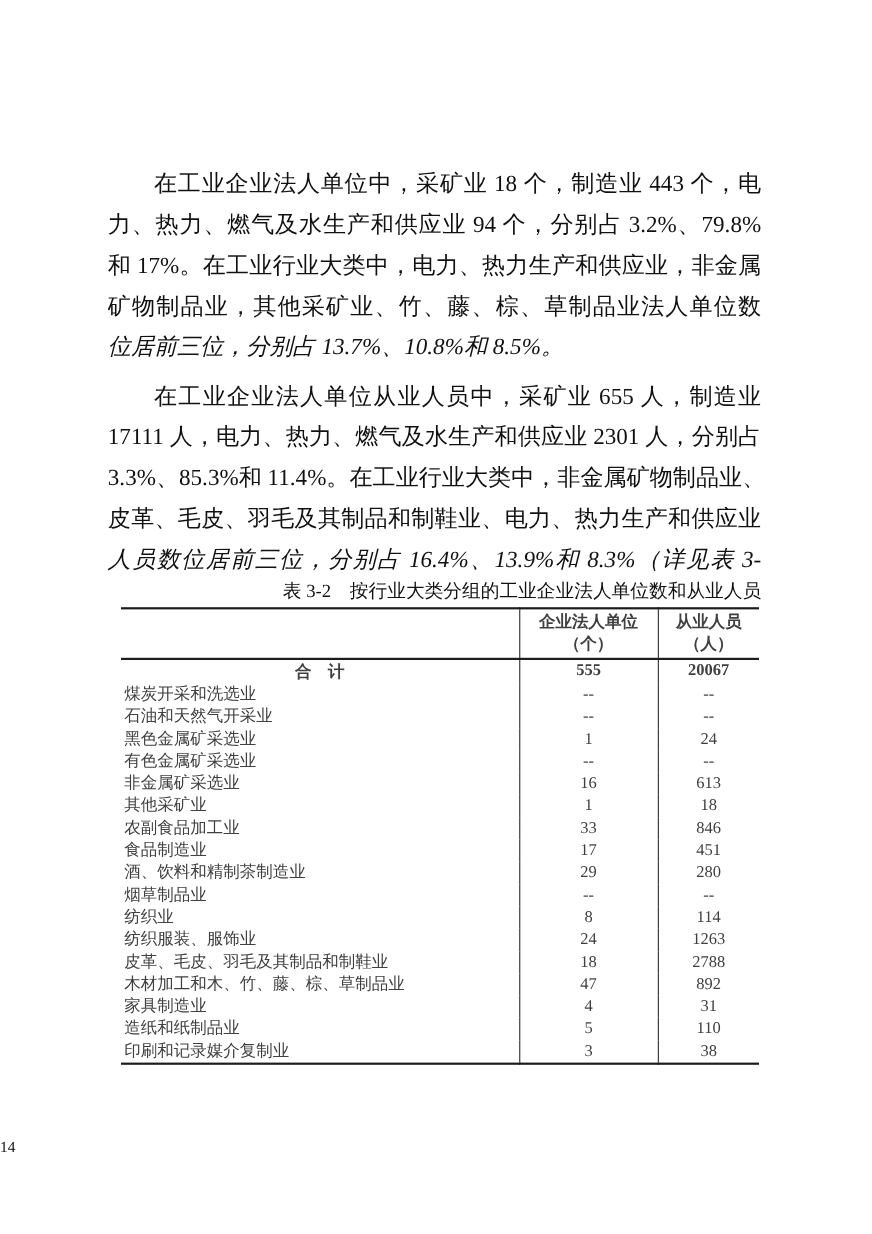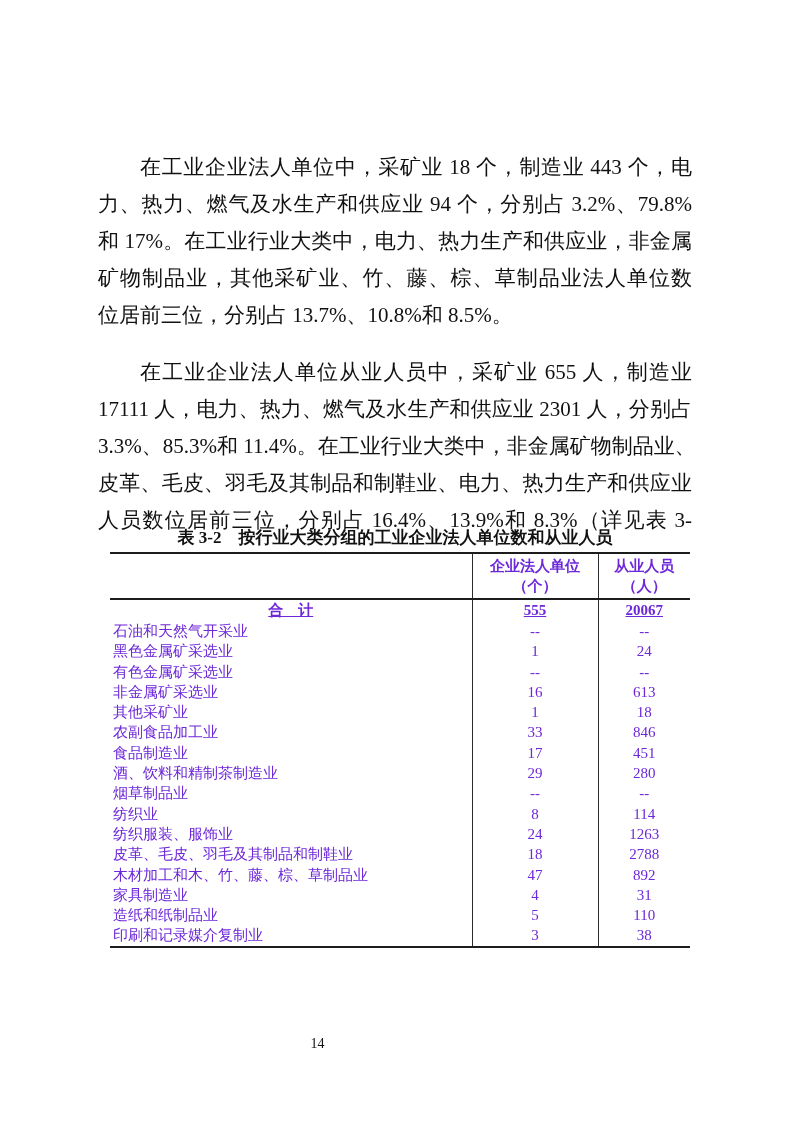--- a/index.html
+++ b/index.html
@@ -19,79 +19,78 @@
   }
 
   
   .textblock {
     position: absolute;
     left: 98px;
     top: 149px;
     width: 594px;
   }
   .para { margin: 0; }
-  .para + .para { margin-top: 20px; }
+  .para + .para { margin-top: 8px; }
   .para .line {
     font-size: 21px;
     line-height: 37px;
     height: 37px;
     overflow: hidden;
     text-align: justify;
     text-align-last: justify;
     white-space: nowrap;
   }
   .para .line:first-child { text-indent: 2em; }
-  .para .line:last-child  { text-align-last: left; white-space: normal; }
+  .para .line:last-child  { text-align-last: left; white-space: normal; font-style: italic; }
 
   
   .table-title {
     position: absolute;
     left: 98px;
     top: 527px;
     width: 594px;
-    text-align: center;
+    text-align: right;
     font-size: 17px;
-    font-weight: bold;
+    font-weight: normal;
     line-height: 22px;
   }
 
   
   table.stat {
     position: absolute;
     left: 110px;
     top: 552px;
     width: 580px;
     border-collapse: collapse;
     table-layout: fixed;
     border-top: 2.5px solid #1c1c1c;
     border-bottom: 2.5px solid #1c1c1c;
     font-size: 15px;
-    color: #6d28d9;
+    color: #404040;
   }
   table.stat thead tr { border-bottom: 2px solid #1c1c1c; }
   table.stat th, table.stat td {
     padding: 0;
     vertical-align: middle;
     font-weight: normal;
   }
   table.stat .c2, table.stat .c3 { border-left: 1.5px solid #2b2b2b; text-align: center; }
   table.stat .c1 { text-align: left; padding-left: 3px; }
   table.stat thead th { height: 44px; font-weight: bold; }
   table.stat thead .hline { line-height: 20px; }
-  table.stat tr.total-row td { font-weight: bold; height: 21px; text-decoration: underline; }
+  table.stat tr.total-row td { font-weight: bold; height: 21px; }
   table.stat tr.total-row td.c1 { text-align: center; padding-left: 0; }
   table.stat tbody.rows td { height: 20.3px; line-height: 20.3px; }
 
   
   .page-number {
     position: absolute;
     left: 0;
     top: 1036px;
     width: 635px;
-    text-align: center;
     font-size: 14px;
   }
 </style>
 </head>
 <body>
 
 <div class="page">
 
   <div class="textblock">
     <div class="para">
@@ -135,20 +134,25 @@
     </thead>
     <tbody>
       <tr class="total-row">
         <td class="c1">合　计</td>
         <td class="c2">555</td>
         <td class="c3">20067</td>
       </tr>
     </tbody>
     <tbody class="rows">
 
+    <tr class="data-row">
+        <td class="c1">煤炭开采和洗选业</td>
+        <td class="c2">--</td>
+        <td class="c3">--</td>
+      </tr>
         <tr class="data-row">
         <td class="c1">石油和天然气开采业</td>
         <td class="c2">--</td>
         <td class="c3">--</td>
       </tr>
         <tr class="data-row">
         <td class="c1">黑色金属矿采选业</td>
         <td class="c2">1</td>
         <td class="c3">24</td>
       </tr>

